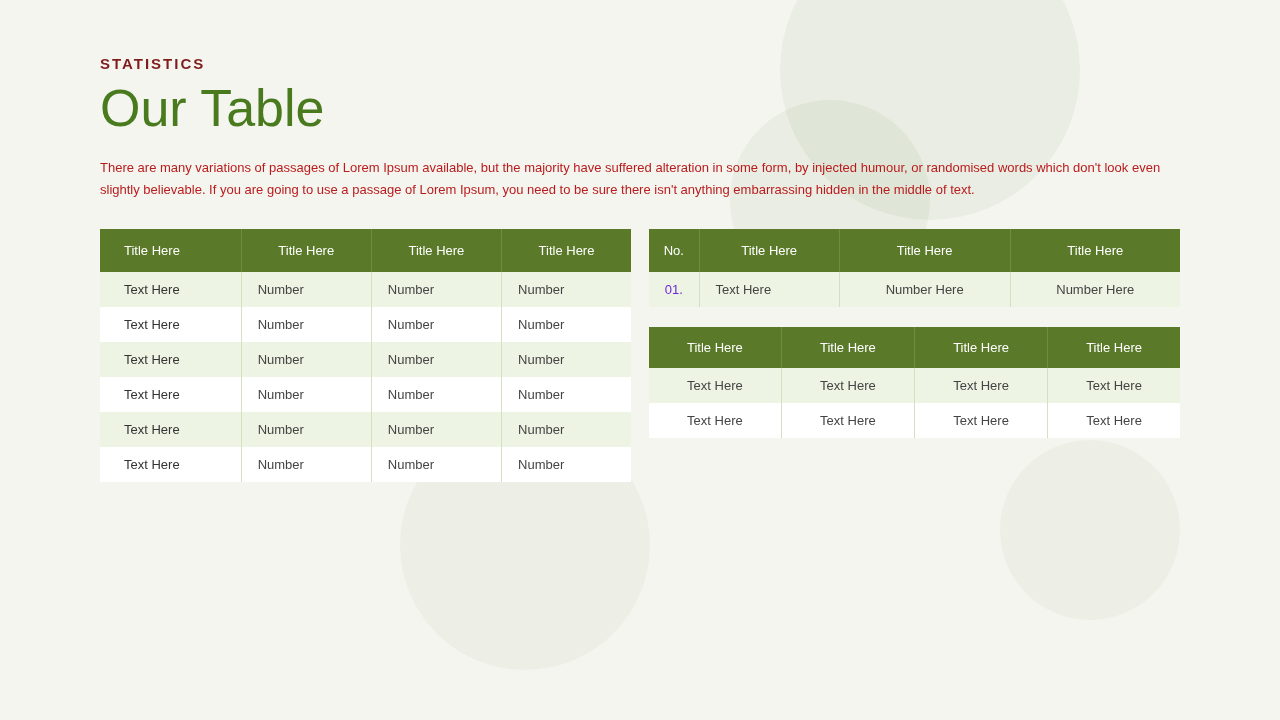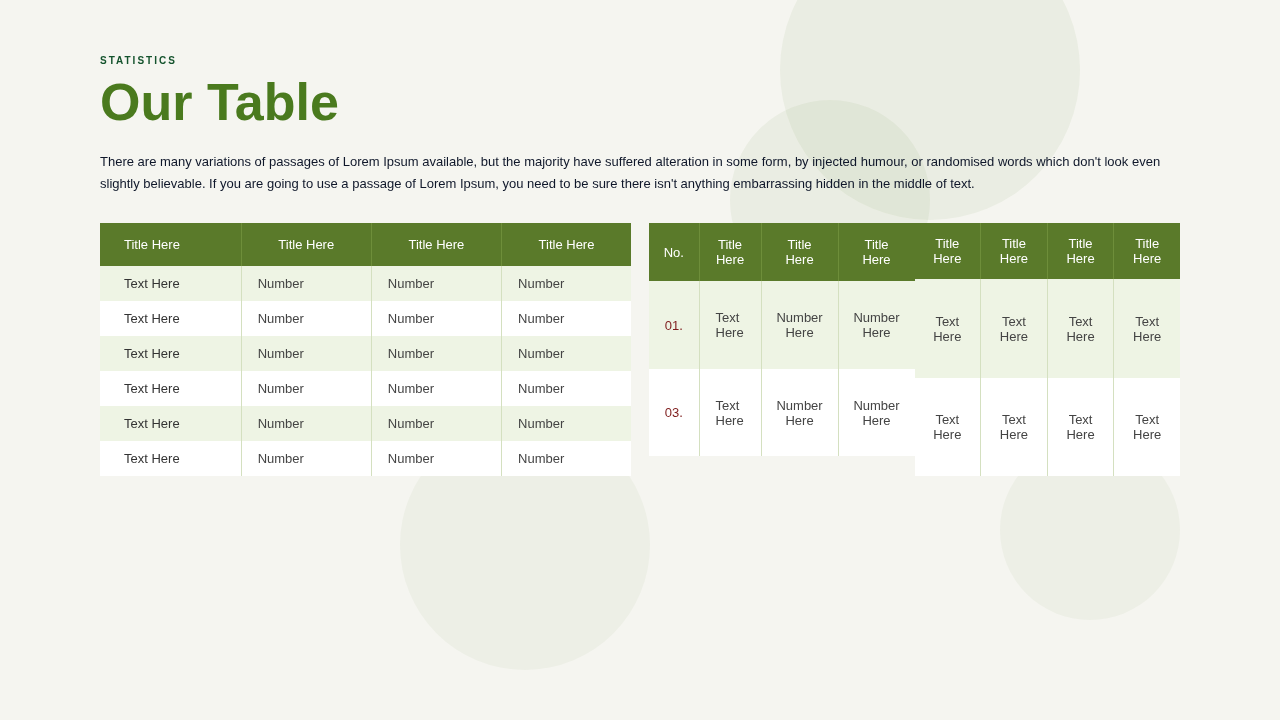--- a/index.html
+++ b/index.html
@@ -27,39 +27,39 @@
     .bg-circle-3 { width: 250px; height: 250px; bottom: 50px; left: 400px; opacity: 0.05; }
     .bg-circle-4 { width: 180px; height: 180px; bottom: 100px; right: 100px; opacity: 0.05; }
 
     .page-content {
       position: relative;
       padding: 55px 100px 40px 100px;
       z-index: 1;
     }
 
     .section-label {
-      font-size: 10px;
+      font-size: 15px;
       font-weight: 600;
       letter-spacing: 2px;
-      color: #14532d;
+      color: #7f1d1d;
       text-transform: uppercase;
       margin-bottom: 8px;
     }
 
     .page-title {
       font-size: 52px;
-      font-weight: 700;
+      font-weight: 400;
       color: #4a7a1e;
       margin-bottom: 20px;
       line-height: 1.1;
     }
 
     .description {
       font-size: 13px;
-      color: #0f172a;
+      color: #b91c1c;
       line-height: 1.7;
       max-width: 1080px;
       margin-bottom: 28px;
     }
 
     .tables-container {
       display: flex;
       gap: 18px;
       margin-top: 10px;
     }
@@ -115,21 +115,21 @@
     }
 
     .left-table tbody tr:nth-child(even) {
       background-color: #ffffff;
     }
 
     
     .right-tables-wrapper {
       flex: 1;
       display: flex;
-      flex-direction: row;
+      flex-direction: column;
       gap: 0;
     }
 
     
     .right-top-table {
       width: 100%;
       border-collapse: collapse;
       font-size: 13px;
       margin-bottom: 20px;
     }
@@ -152,21 +152,21 @@
     }
 
     .right-top-table tbody tr td {
       padding: 10px 12px;
       text-align: center;
       color: #444;
       border-right: 1px solid #d4e0c0;
     }
 
     .right-top-table tbody tr td:first-child {
-      color: #7f1d1d;
+      color: #6d28d9;
       font-weight: 500;
     }
 
     .right-top-table tbody tr td:nth-child(2) {
       text-align: left;
       padding-left: 16px;
     }
 
     .right-top-table tbody tr td:last-child {
       border-right: none;
@@ -297,26 +297,20 @@
               <th>Title Here</th>
             </tr>
         </thead>
         <tbody id="right-top-tbody">
         <tr>
               <td>01.</td>
               <td>Text Here</td>
               <td>Number Here</td>
               <td>Number Here</td>
             </tr>
-            <tr>
-              <td>03.</td>
-              <td>Text Here</td>
-              <td>Number Here</td>
-              <td>Number Here</td>
-            </tr>
           </tbody>
       </table>
 
       <table class="right-bottom-table">
         <thead>
           <tr id="right-bottom-thead-row">
           <th>Title Here</th>
               <th>Title Here</th>
               <th>Title Here</th>
               <th>Title Here</th>

